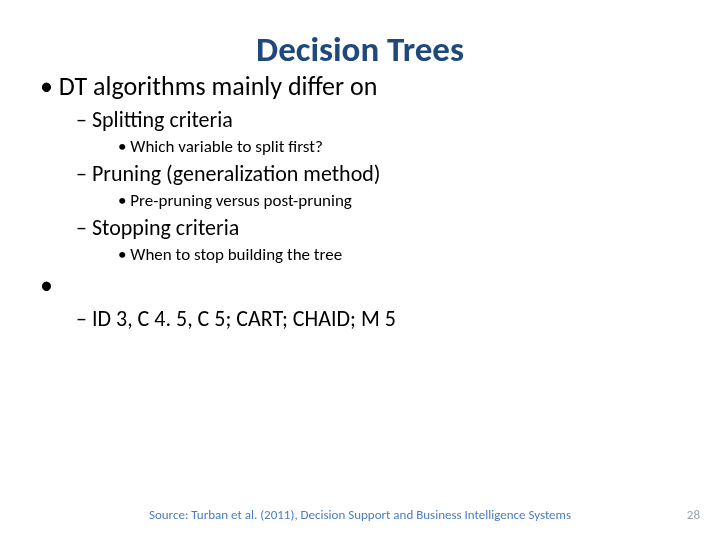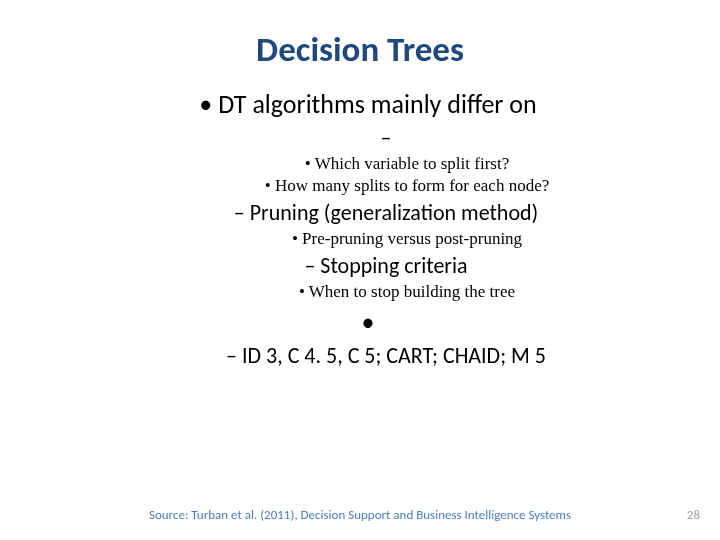--- a/index.html
+++ b/index.html
@@ -1,42 +1,41 @@
 <!DOCTYPE html>
 <html><head>
   <meta charset="utf-8">
   <style>
-    * { margin: 0; padding: 0; box-sizing: border-box; text-align: center; }
+    * { margin: 0; padding: 0; box-sizing: border-box; }
     body {
       width: 720px;
       height: 540px;
       background: #fff;
       font-family: Calibri, Arial, sans-serif;
       color: #000;
       position: relative;
       padding: 20px 24px;
     }
     .title {
       text-align: center;
       font-size: 35px;
       font-weight: bold;
       color: #1f497d;
-      margin-bottom: 18px;
       margin-top: 8px;
     }
     ul.level1 { list-style: none; padding-left: 16px; }
     ul.level1 > li { margin-bottom: 4px; }
     ul.level1 > li::before { content: "• "; font-size: 26px; color: #000; }
     .l1-text { font-size: 26px; }
     ul.level2 { list-style: none; padding-left: 36px; margin-top: 4px; }
     ul.level2 > li { margin-bottom: 3px; }
     ul.level2 > li::before { content: "– "; font-size: 22px; }
     .l2-text { font-size: 22px; }
     ul.level3 { list-style: none; padding-left: 42px; margin-top: 3px; margin-bottom: 3px; }
-    ul.level3 > li { margin-bottom: 2px; font-family: Liberation Serif, serif; }
+    ul.level3 > li { margin-bottom: 2px; }
     ul.level3 > li::before { content: "• "; font-size: 17px; }
     .l3-text { font-size: 17px; }
     .source {
       position: absolute;
       bottom: 18px;
       left: 0;
       right: 0;
       text-align: center;
       font-size: 13px;
       color: #4a7cc4;
@@ -52,23 +51,23 @@
 </head>
 <body>
 
 <div class="title">Decision Trees</div>
 
 <ul class="level1">
   <li>
     <span class="l1-text">DT algorithms mainly differ on</span>
     <ul class="level2">
       <li>
+        <span class="l2-text">Splitting criteria</span>
         <ul class="level3">
           <li><span class="l3-text">Which variable to split first?</span></li>
-          <li><span class="l3-text">How many splits to form for each node?</span></li>
         </ul>
       </li>
       <li>
         <span class="l2-text">Pruning (generalization method)</span>
         <ul class="level3">
           <li><span class="l3-text">Pre-pruning versus post-pruning</span></li>
         </ul>
       </li>
       <li>
         <span class="l2-text">Stopping criteria</span>

